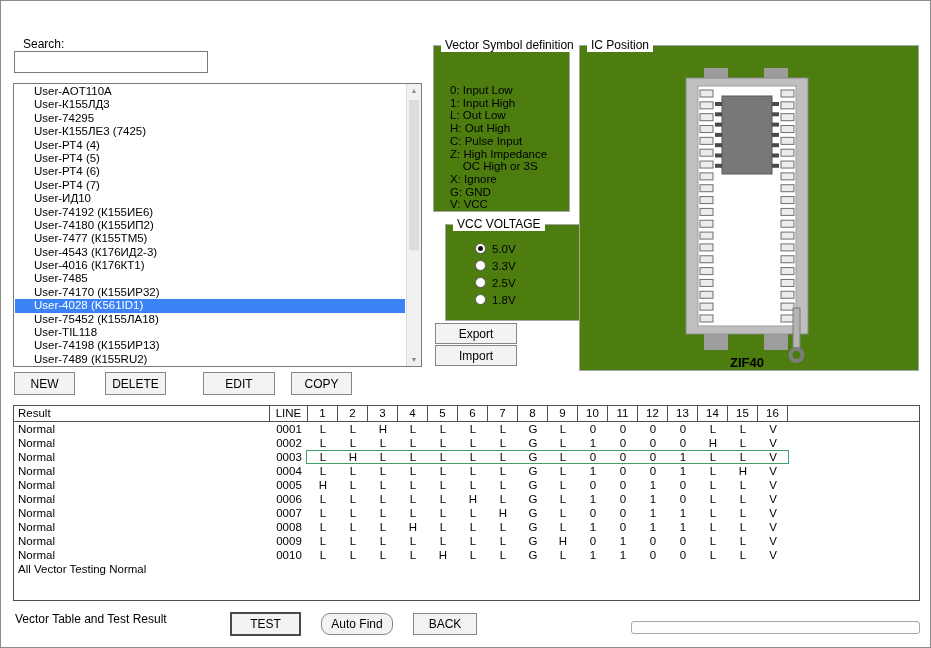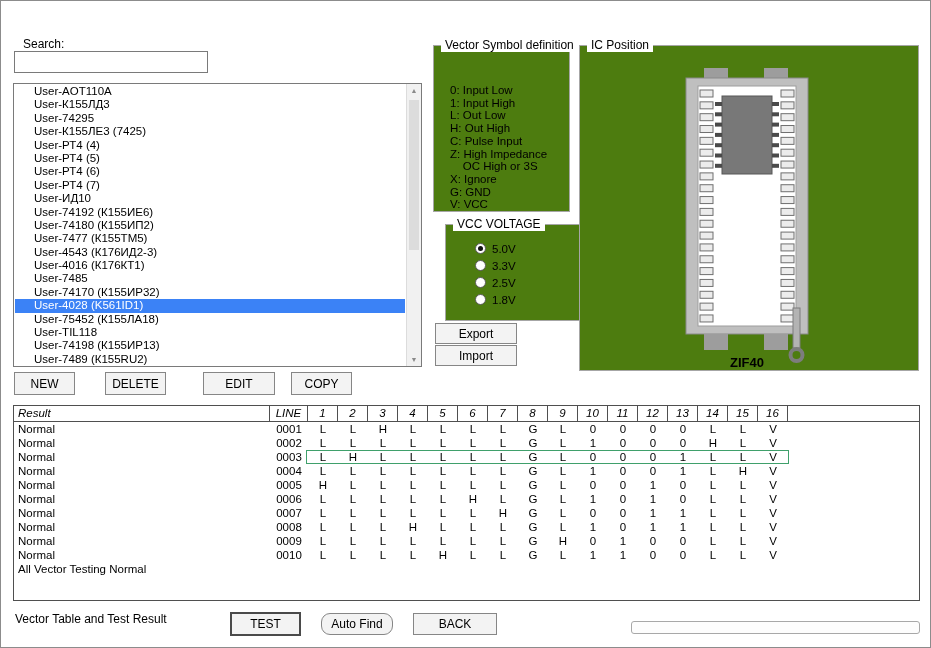--- a/index.html
+++ b/index.html
@@ -53,37 +53,37 @@
   .radio{width:11px;height:11px;border:1px solid #5a5a5a;border-radius:50%;box-sizing:border-box;
          margin-right:6px;position:relative;background:#fff;flex:0 0 auto;}
   .radio.sel::after{content:"";position:absolute;left:2px;top:2px;width:5px;height:5px;border-radius:50%;background:#111;}
   .radio-label{font-size:11.5px;}
   .gb-ic{left:578px;top:44px;width:340px;height:326px;}
   .socket{position:absolute;left:0;top:0;}
 
   
   .vtable{position:absolute;left:12px;top:404px;width:907px;height:196px;border:1px solid #4f4f4f;
           box-sizing:border-box;font-size:11.5px;background:#fff;}
-  .thead{display:flex;height:16px;border-bottom:1px solid #4f4f4f;box-sizing:border-box;font-style:italic;}
+  .thead{display:flex;height:16px;border-bottom:1px solid #4f4f4f;box-sizing:border-box;}
   .th{border-right:1px solid #4f4f4f;box-sizing:border-box;line-height:15px;text-align:center;flex:0 0 auto;}
   .th.col-result{text-align:left;padding-left:4px;}
   .th-fill{flex:1 1 auto;border-right:none;}
   .col-result{width:256px;} .col-line{width:38px;} .col-val{width:30px;}
   .tr{display:flex;height:14px;line-height:14px;position:relative;}
   .td{box-sizing:border-box;text-align:center;flex:0 0 auto;}
   .td.col-result{text-align:left;padding-left:4px;}
   .hl-box{position:absolute;left:292px;top:0;width:483px;height:14px;border:1px solid #3fa06b;
           box-sizing:border-box;pointer-events:none;}
   .tfoot{height:14px;line-height:14px;padding-left:4px;}
 
   
   .status-label{position:absolute;left:14px;top:611px;font-size:12px;}
   .b-test{left:229px;top:611px;width:71px;height:24px;border:2px solid #4a4a4a;}
   .b-autofind{left:320px;top:612px;width:72px;height:22px;border-radius:9px;}
-  .b-back{left:412px;top:612px;width:84px;height:22px;}
+  .b-back{left:412px;top:612px;width:64px;height:22px;}
   .progressbar{position:absolute;left:630px;top:620px;width:289px;height:13px;border:1px solid #a8a8a8;
                border-radius:3px;box-sizing:border-box;background:#fdfdfd;}
 </style>
 </head>
 <body>
 
 <div class="dialog">
 
 
   <label class="search-label">Search:</label>

